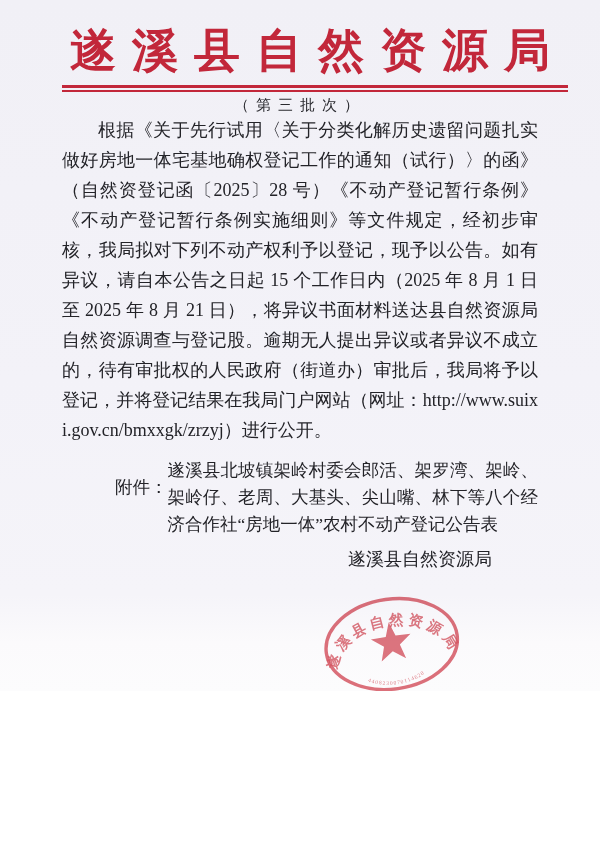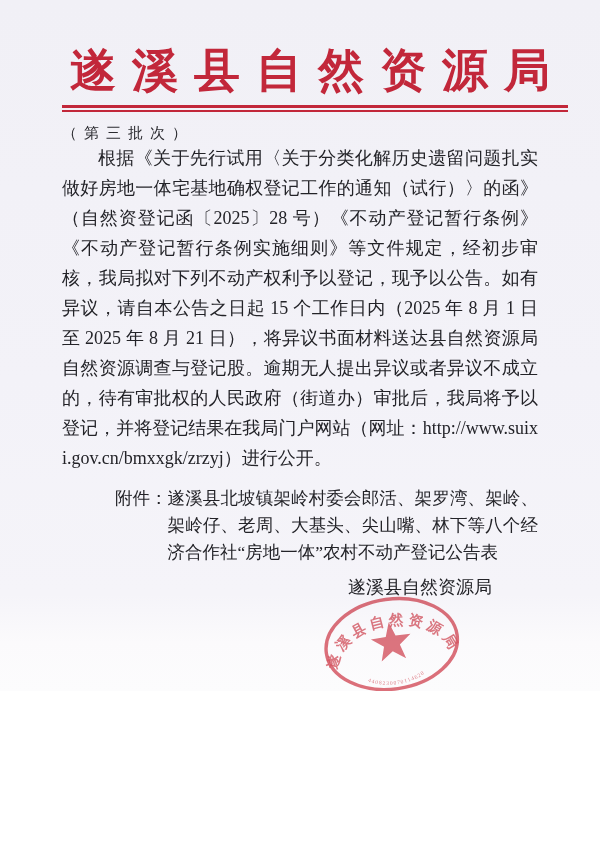--- a/index.html
+++ b/index.html
@@ -7,21 +7,21 @@
     width: 600px; height: 856px;
     font-family: "Liberation Serif", "DejaVu Serif", serif;
     background: #ffffff;
   }
   .page {
     position: relative;
     width: 600px; height: 691px;
     overflow: hidden;
     background: linear-gradient(180deg, #f1f0f6 0%, #f3f2f8 55%, #f5f4f9 86%, #fbfafc 93%, #fcfcfd 100%);
     box-sizing: border-box;
-    padding: 40px 62px 0 62px;
+    padding: 20px 62px 0 62px;
   }
   
   .agency-name {
     text-align: center;
     font-size: 46px;
     font-weight: bold;
     color: #c2273a;
     letter-spacing: 16px;
     line-height: 62px;
     white-space: nowrap;
@@ -33,21 +33,22 @@
   
   .doc-title {
     margin-top: 27px;
     text-align: center;
     font-size: 26px;
     font-weight: bold;
     color: #1d1d22;
     line-height: 37px;
   }
   .batch-line {
-    margin-top: 12px;
+    margin-top: 4px;
+    text-align: center;
     font-size: 15px;
     color: #2a2a2f;
     letter-spacing: 7px;
   }
   
   .body-para {
     font-size: 18px;
     line-height: 30px;
     color: #232328;
     text-align: justify;
@@ -55,21 +56,21 @@
     word-break: break-all;
   }
   .attachment {
     margin-top: 12px;
     margin-left: 53px;
     display: flex;
     font-size: 17.5px;
     line-height: 27px;
     color: #232328;
   }
-  .att-label { flex: 0 0 auto; white-space: nowrap; }
+  .att-label { flex: 0 0 auto; white-space: nowrap; margin-top: 17px; }
   .att-text  { width: 374px; text-align: justify; word-break: break-all; }
   
   .sign-block {
     margin-top: 8px;
     margin-left: 240px;
     width: 236px;
     text-align: center;
     font-size: 18px;
     line-height: 26px;
     color: #232328;

